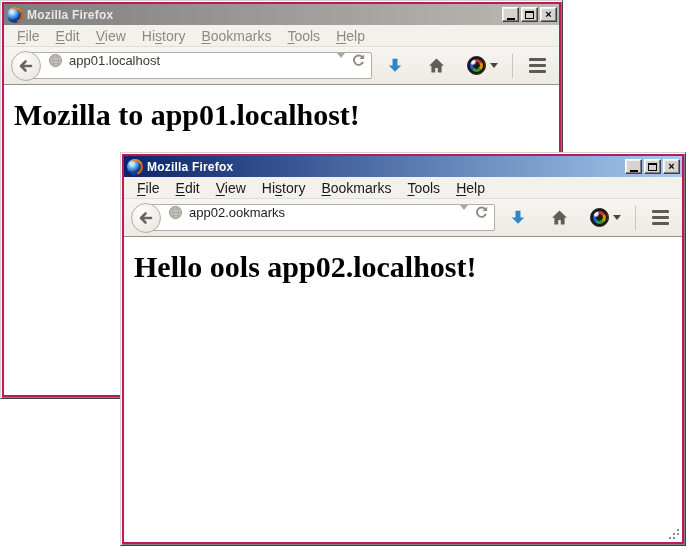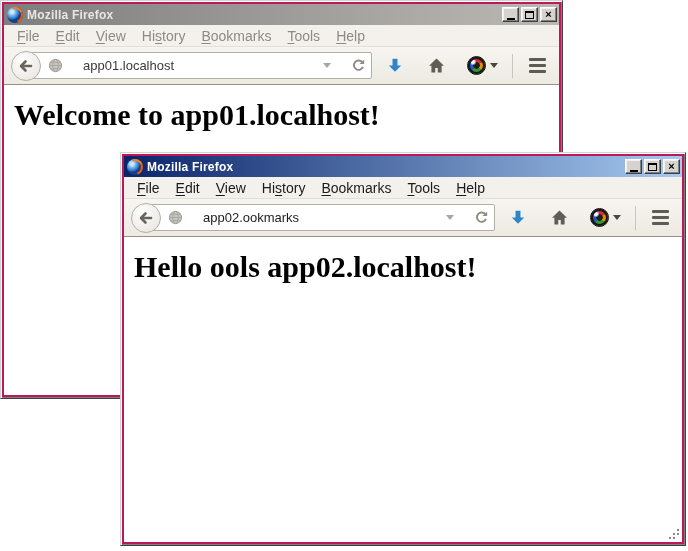--- a/index.html
+++ b/index.html
@@ -89,21 +89,21 @@
     width:30px;height:30px;border-radius:50%;flex:0 0 30px;
     background:radial-gradient(circle at 35% 30%,#fefefe,#e6e3dd);
     border:1px solid #b3afa7;box-sizing:border-box;
     display:flex;align-items:center;justify-content:center;
     position:relative;z-index:2;
   }
   .urlbar{
     flex:1;height:27px;box-sizing:border-box;
     margin-left:-15px;padding:0 5px 0 21px;
     background:#ffffff;border:1px solid #b3afa7;border-radius:2px;
-    display:flex;align-items:center;gap:20px;
+    display:flex;align-items:flex-start;gap:6px;
     font-size:13px;color:#1c1c1c;position:relative;z-index:1;
   }
   .window.inactive .urlbar{color:#3c3a37;}
   .url-text{flex:1;white-space:nowrap;overflow:hidden;}
 
   .tri-down{width:0;height:0;border-left:4px solid transparent;border-right:4px solid transparent;border-top:5px solid #aaa69d;}
   .tri-down.dark{border-top-color:#4a463f;}
 
   .tool-icon{display:flex;align-items:center;justify-content:center;flex:0 0 auto;}
   .dl-btn{margin:0 12px 0 14px;}
@@ -207,21 +207,21 @@
       <span class="tri-down dark"></span>
     </span>
     <span class="sep"></span>
     <span class="hamburger">
           <i></i>
           <i></i>
           <i></i>
         </span>
   </div>
   <div class="content">
-    <h1>Welcome to app01.localhost!</h1>
+    <h1>Mozilla to app01.localhost!</h1>
   </div>
  </div>
 </div>
 
 <div class="window active" id="win2">
  <div class="win-inner">
   <div class="titlebar">
     <span class="ff-icon"></span>
     <span class="title">Mozilla Firefox</span>
     <span class="caption-buttons">

